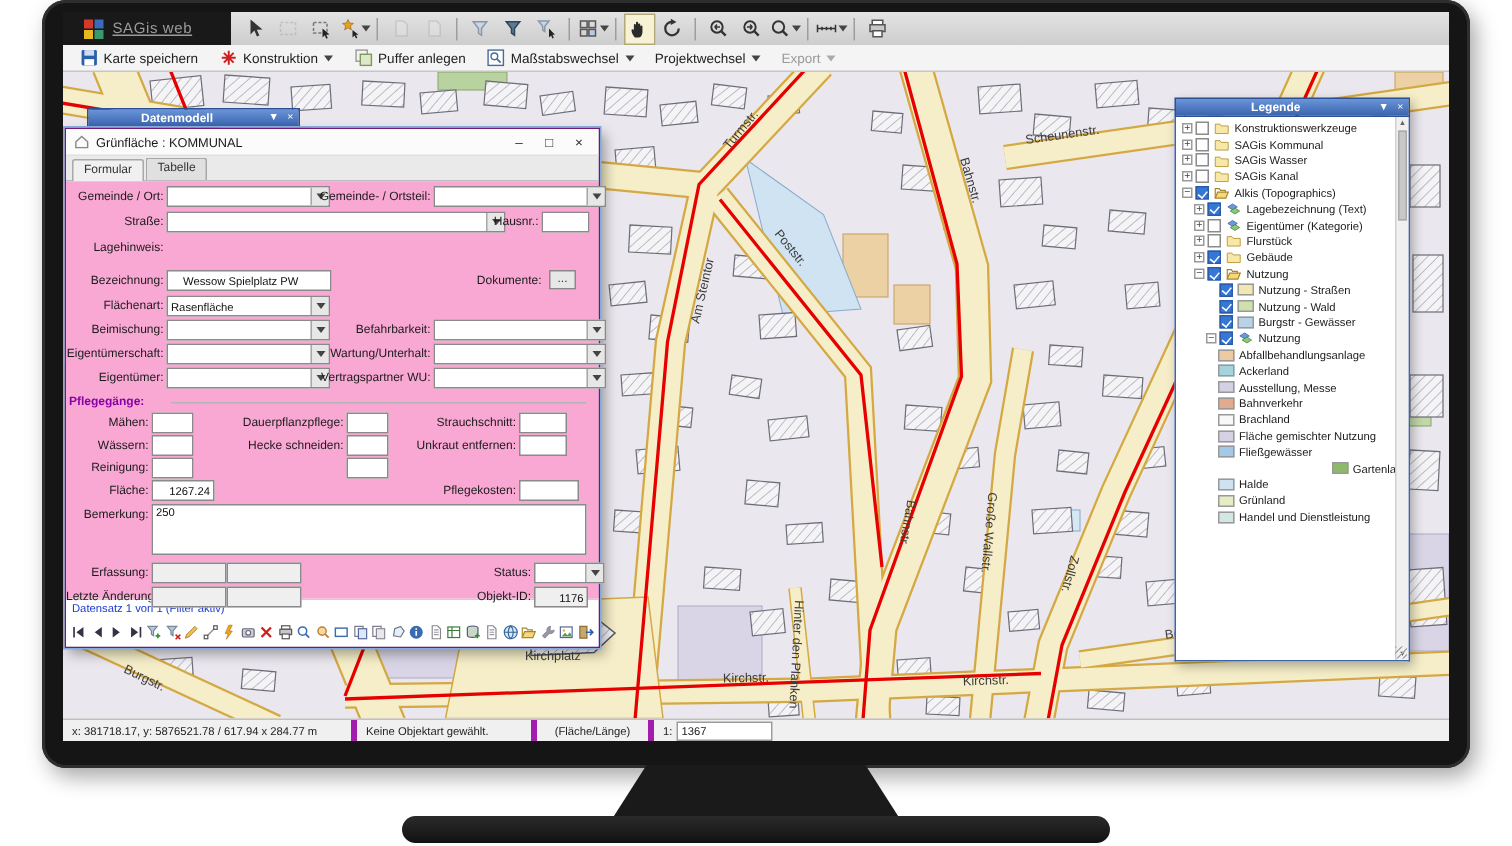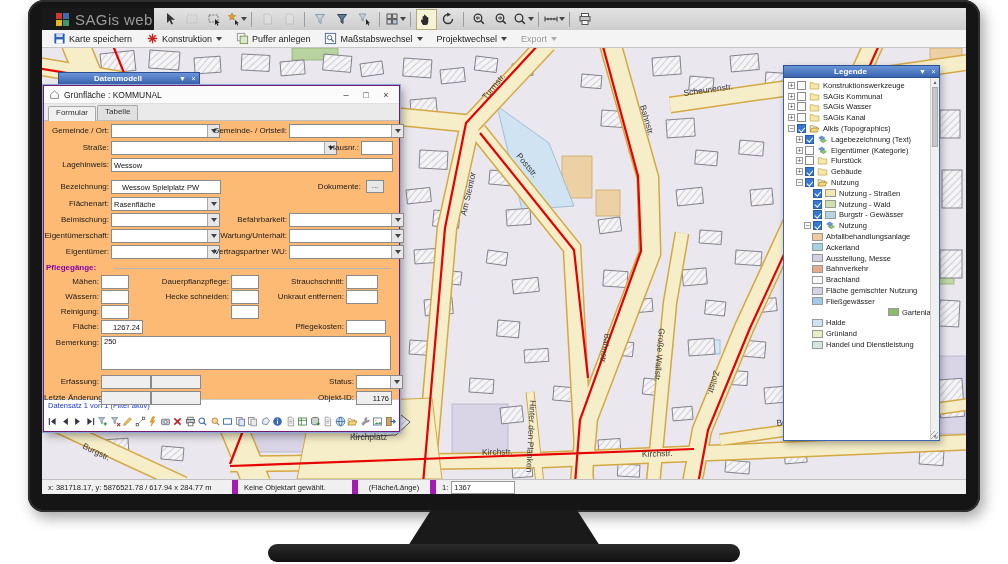--- a/index.html
+++ b/index.html
@@ -12,57 +12,57 @@
         clip-path:polygon(12% 0,88% 0,100% 100%,0 100%);}
   .base{position:absolute;left:268px;top:544px;width:472px;height:18px;border-radius:9px;
         background:linear-gradient(#2b2b2b,#111);}
   .screen{position:absolute;left:42px;top:8px;width:924px;height:486px;background:#eae8ee;overflow:hidden;}
   
   .tb1{position:absolute;left:0;top:0;width:924px;height:22px;background:linear-gradient(#e3e3e3,#cdcdcd);
        border-bottom:1px solid #a8a8a8;display:flex;align-items:center;}
   .brand{width:112px;height:22px;background:#191919;display:flex;align-items:center;gap:6px;padding-left:14px;box-sizing:border-box;}
   .brand-logo{width:13px;height:13px;display:grid;grid-template-columns:6px 6px;grid-template-rows:6px 6px;gap:1px;}
   .brand-logo span{display:block;}
-  .brand-txt{color:#9b9b9b;font-size:15px;letter-spacing:.4px;}
+  .brand-txt{color:#9b9b9b;font-size:10px;letter-spacing:.4px;text-decoration:underline;}
   .tb1-btn{width:19px;height:19px;display:flex;align-items:center;justify-content:center;border:1px solid transparent;margin:0 0.5px;}
   .tb1-btn.active{background:#f7f1d6;border-color:#b3a878;}
   .tb1-btn.disabled{opacity:.4;}
   .tb1-sep{width:1px;height:15px;background:#9d9d9d;margin:0 4px;}
   .dd{width:0;height:0;border-left:3px solid transparent;border-right:3px solid transparent;border-top:4px solid #444;margin-left:1px;}
   
   .tb2{position:absolute;left:0;top:22px;width:924px;height:18px;background:#f4f4f4;border-bottom:1px solid #c6c6c6;
        display:flex;align-items:center;padding-left:4px;box-sizing:border-box;}
   .tb2-item{display:flex;align-items:center;gap:3px;padding:0 7px;font-size:9px;color:#222;height:16px;}
   .tb2-item.disabled{color:#9a9a9a;}
   
   .map{position:absolute;left:0;top:40px;width:924px;height:431px;}
   
   .statusbar{position:absolute;left:0;top:471px;width:924px;height:15px;background:#f0f0f0;border-top:1px solid #c0c0c0;
              display:flex;align-items:stretch;box-sizing:border-box;}
-  .sb-seg{border-right:6px solid #a21caf;padding:0 6px;display:flex;align-items:center;font-size:7.5px;color:#222;
+  .sb-seg{border-right:4px solid #a21caf;padding:0 6px;display:flex;align-items:center;font-size:7.5px;color:#222;
           white-space:nowrap;overflow:hidden;box-sizing:border-box;}
   .sb-input{background:#fff;border:1px solid #9a9a9a;height:11px;width:58px;font-size:7.5px;display:flex;align-items:center;
             padding:0 2px;margin-left:3px;}
   
   .bluebar{background:linear-gradient(#6b95d8,#3a64ae);color:#fff;font-weight:bold;font-size:8px;
            display:flex;align-items:center;border:1px solid #2b4f94;box-sizing:border-box;}
   .bluebar .bb-title{flex:1;text-align:center;}
   .bluebar .bb-btn{width:11px;text-align:center;font-size:7px;font-weight:normal;}
   .dm-bar{position:absolute;left:16px;top:64px;width:142px;height:13px;}
   
   .dlg{position:absolute;left:1px;top:77px;width:357px;height:347px;background:#f0f0f0;
        border:1px solid #701a75;outline:1px solid #89a9d8;box-shadow:3px 4px 8px rgba(0,0,0,.35);
        display:flex;flex-direction:column;box-sizing:border-box;}
   .dlg-title{height:17px;background:#fbfbfb;display:flex;align-items:center;padding:0 5px;gap:4px;border-bottom:1px solid #e0e0e0;}
   .dlg-title .t{flex:1;font-size:8.5px;color:#1a1a1a;}
   .winbtn{font-size:9px;color:#333;width:16px;text-align:center;}
   .tabbar{height:15px;display:flex;gap:1px;padding:1px 0 0 4px;border-bottom:1px solid #bdbdbd;background:#eaeaea;}
   .tab{font-size:8px;padding:1px 7px 0;border:1px solid #a8a8a8;border-bottom:none;background:#e0e0e0;border-radius:2px 2px 0 0;color:#333;}
   .tab.active{background:#f0f0f0;position:relative;top:1px;}
-  .form{position:relative;flex:1;background:#fdba74;text-decoration:underline;}
+  .form{position:relative;flex:1;background:#f9a8d4;text-decoration:underline;}
   .f-lbl{position:absolute;font-size:8px;color:#1a1a1a;text-align:right;white-space:nowrap;}
   .f-lbl.left{text-align:left;}
   .f-inp,.f-sel,.f-txt{position:absolute;background:#fff;border:1px solid #8a8a8a;height:12px;font-size:7.5px;color:#111;
         display:flex;align-items:center;padding:0 2px;box-sizing:content-box;overflow:hidden;white-space:nowrap;}
   .f-inp.gray{background:#efefef;}
   .f-inp.right{justify-content:flex-end;}
   .f-txt{align-items:flex-start;white-space:normal;}
   .dd-box{position:absolute;right:0;top:0;bottom:0;width:11px;background:#e7e7e7;border-left:1px solid #a8a8a8;
           display:flex;align-items:center;justify-content:center;}
   .f-btn{position:absolute;background:#e7e7e7;border:1px solid #8a8a8a;font-size:8px;text-align:center;height:11px;line-height:9px;color:#333;}
@@ -514,21 +514,20 @@
           <div class="f-lbl" style="left: 0px; top: 22px; width: 65px;">Straße:</div>
           <div class="f-sel" style="left: 67px; top: 20px; width: 209px; padding-right: 13px;">
             <span></span>
             <span class="dd-box">
               <span class="dd" style="margin: 0px;"></span>
             </span>
           </div>
           <div class="f-lbl" style="left: 284px; top: 22px; width: 31px;">Hausnr.:</div>
           <div class="f-inp" style="left: 317px; top: 20px; width: 26px;"></div>
           <div class="f-lbl" style="left: 0px; top: 39px; width: 65px;">Lagehinweis:</div>
-          <div class="f-inp" style="left: 67px; top: 37px; width: 276px;">Wessow</div>
           <div class="f-lbl" style="left: 0px; top: 61px; width: 65px;">Bezeichnung:</div>
           <div class="f-inp" style="left: 67px; top: 59px; width: 96px; padding-left: 10px;">Wessow Spielplatz PW</div>
           <div class="f-lbl" style="left: 250px; top: 61px; width: 67px;">Dokumente:</div>
           <div class="f-btn" style="left: 322px; top: 59px; width: 16px;">...</div>
           <div class="f-lbl" style="left: 0px; top: 78px; width: 65px;">Flächenart:</div>
           <div class="f-sel" style="left: 67px; top: 76px; width: 92px; padding-right: 13px;">
             <span>Rasenfläche</span>
             <span class="dd-box">
               <span class="dd" style="margin: 0px;"></span>
             </span>

